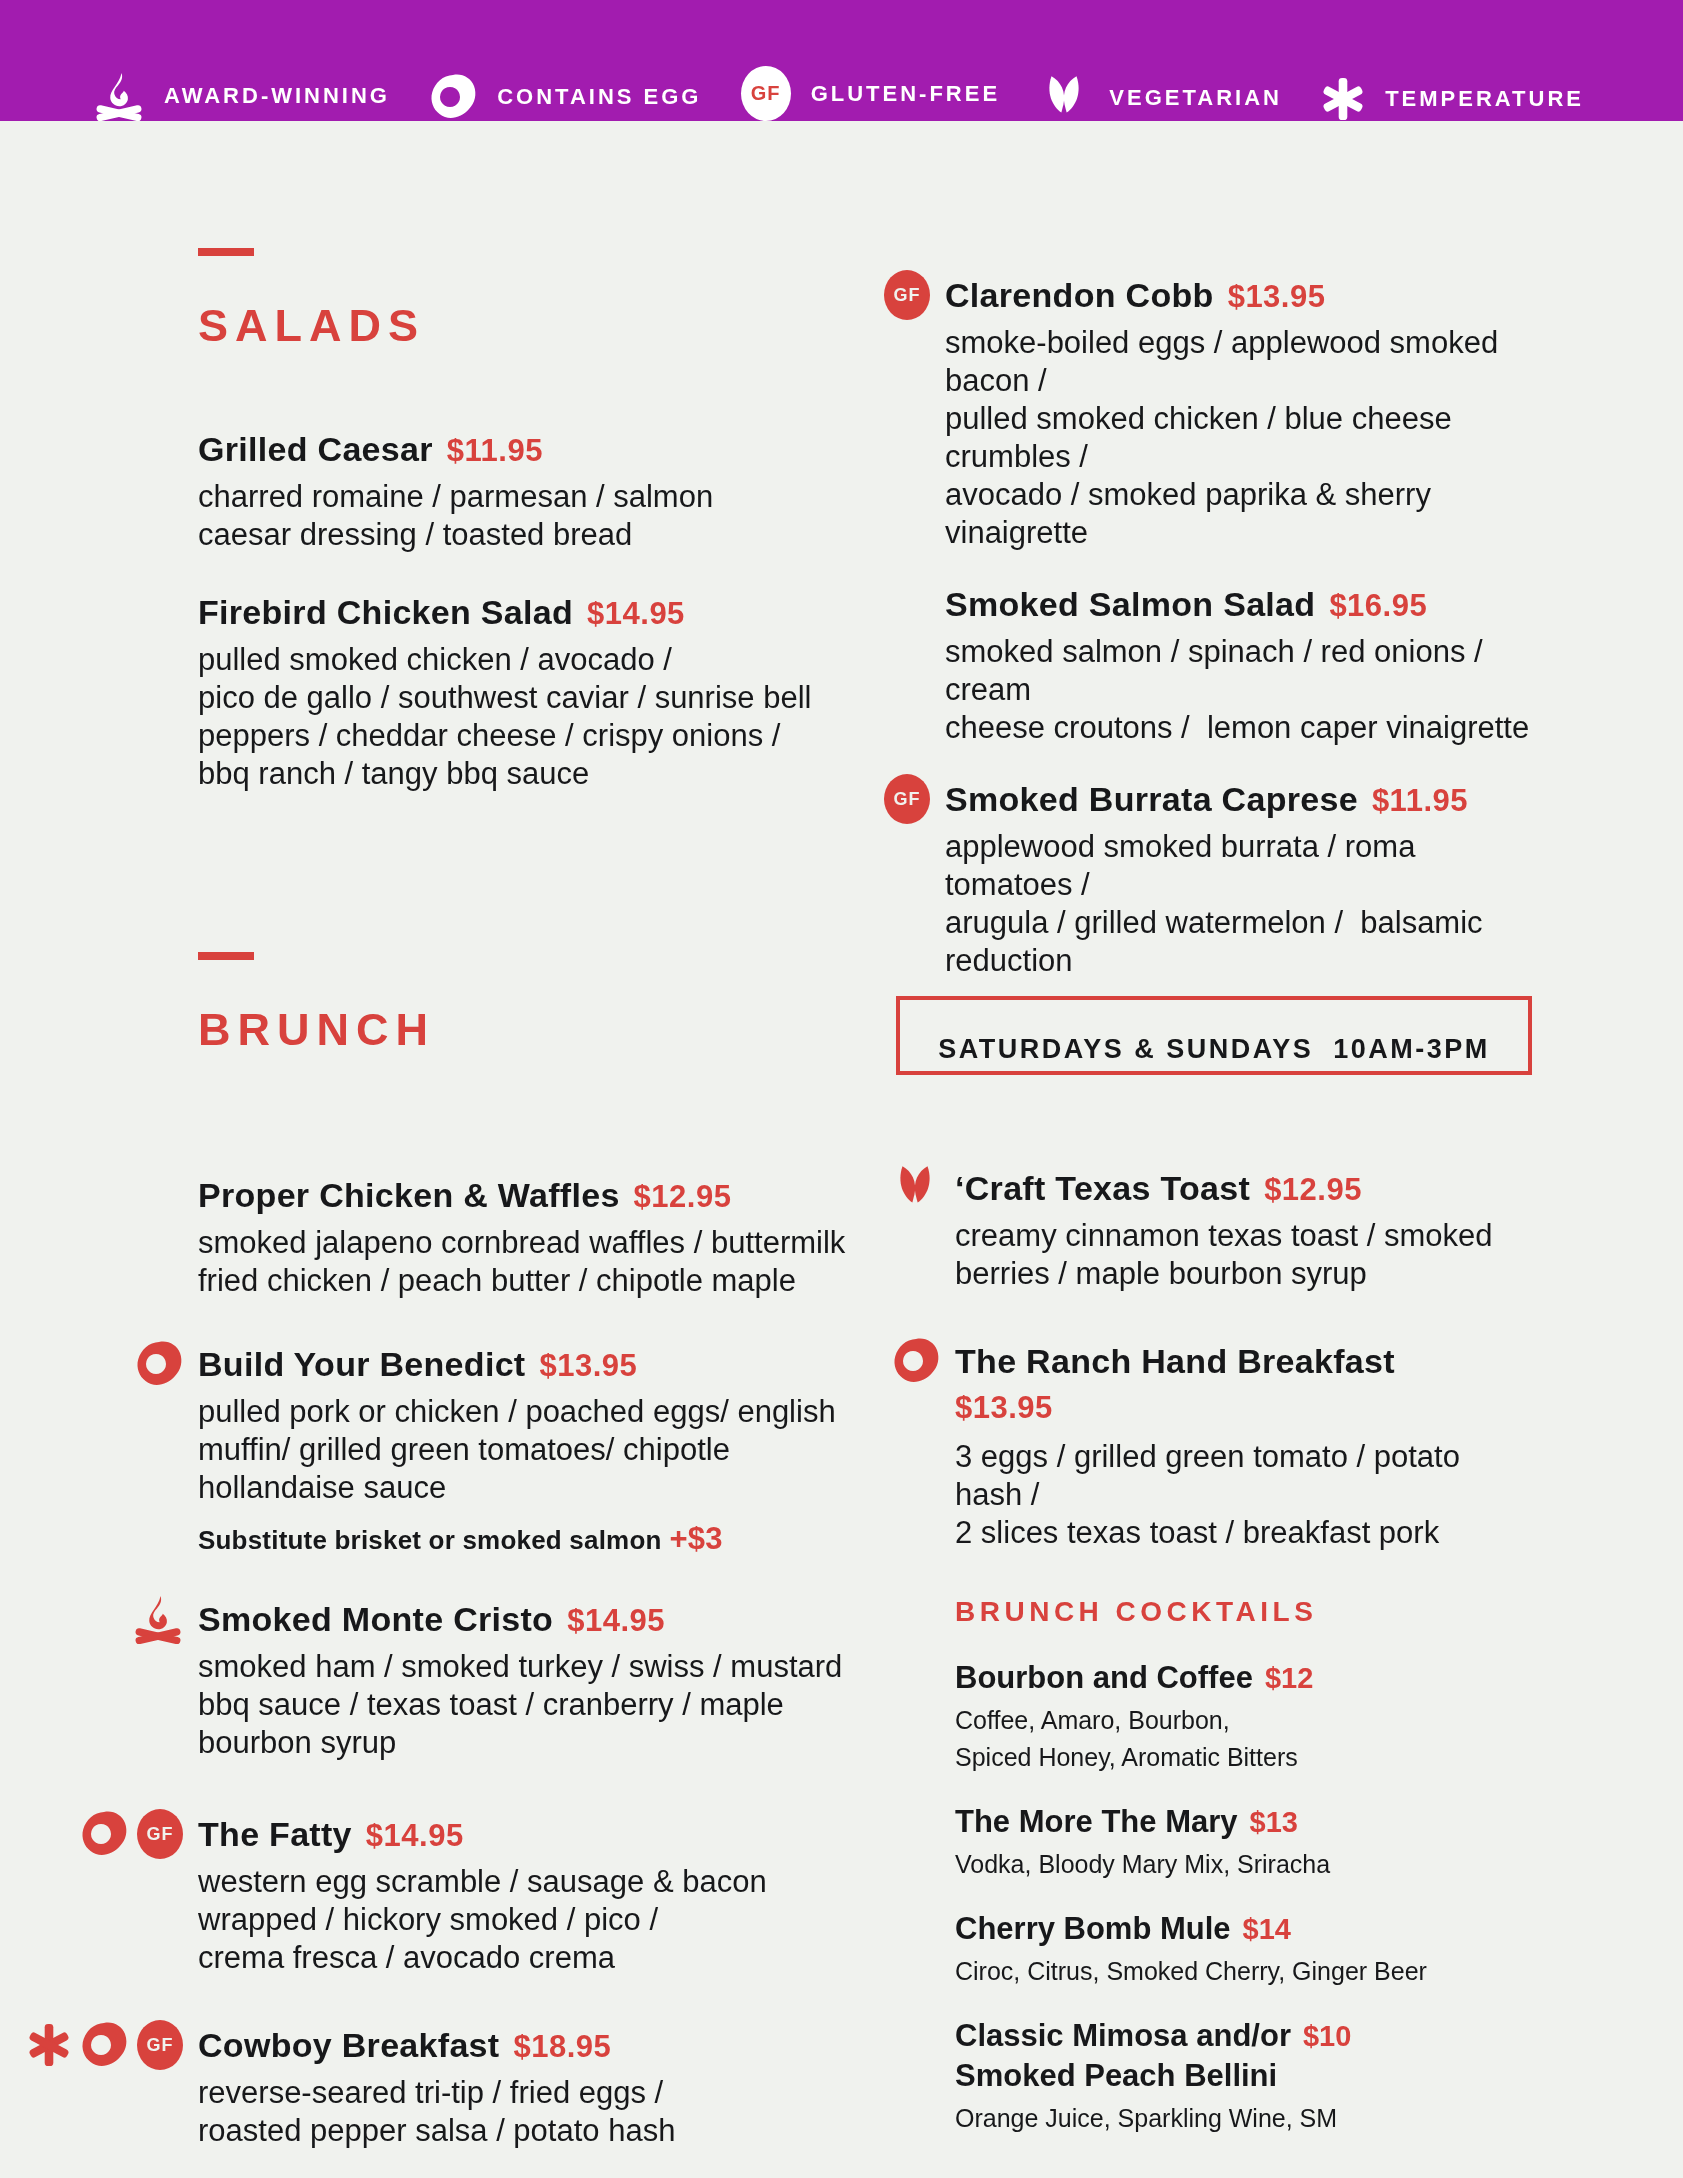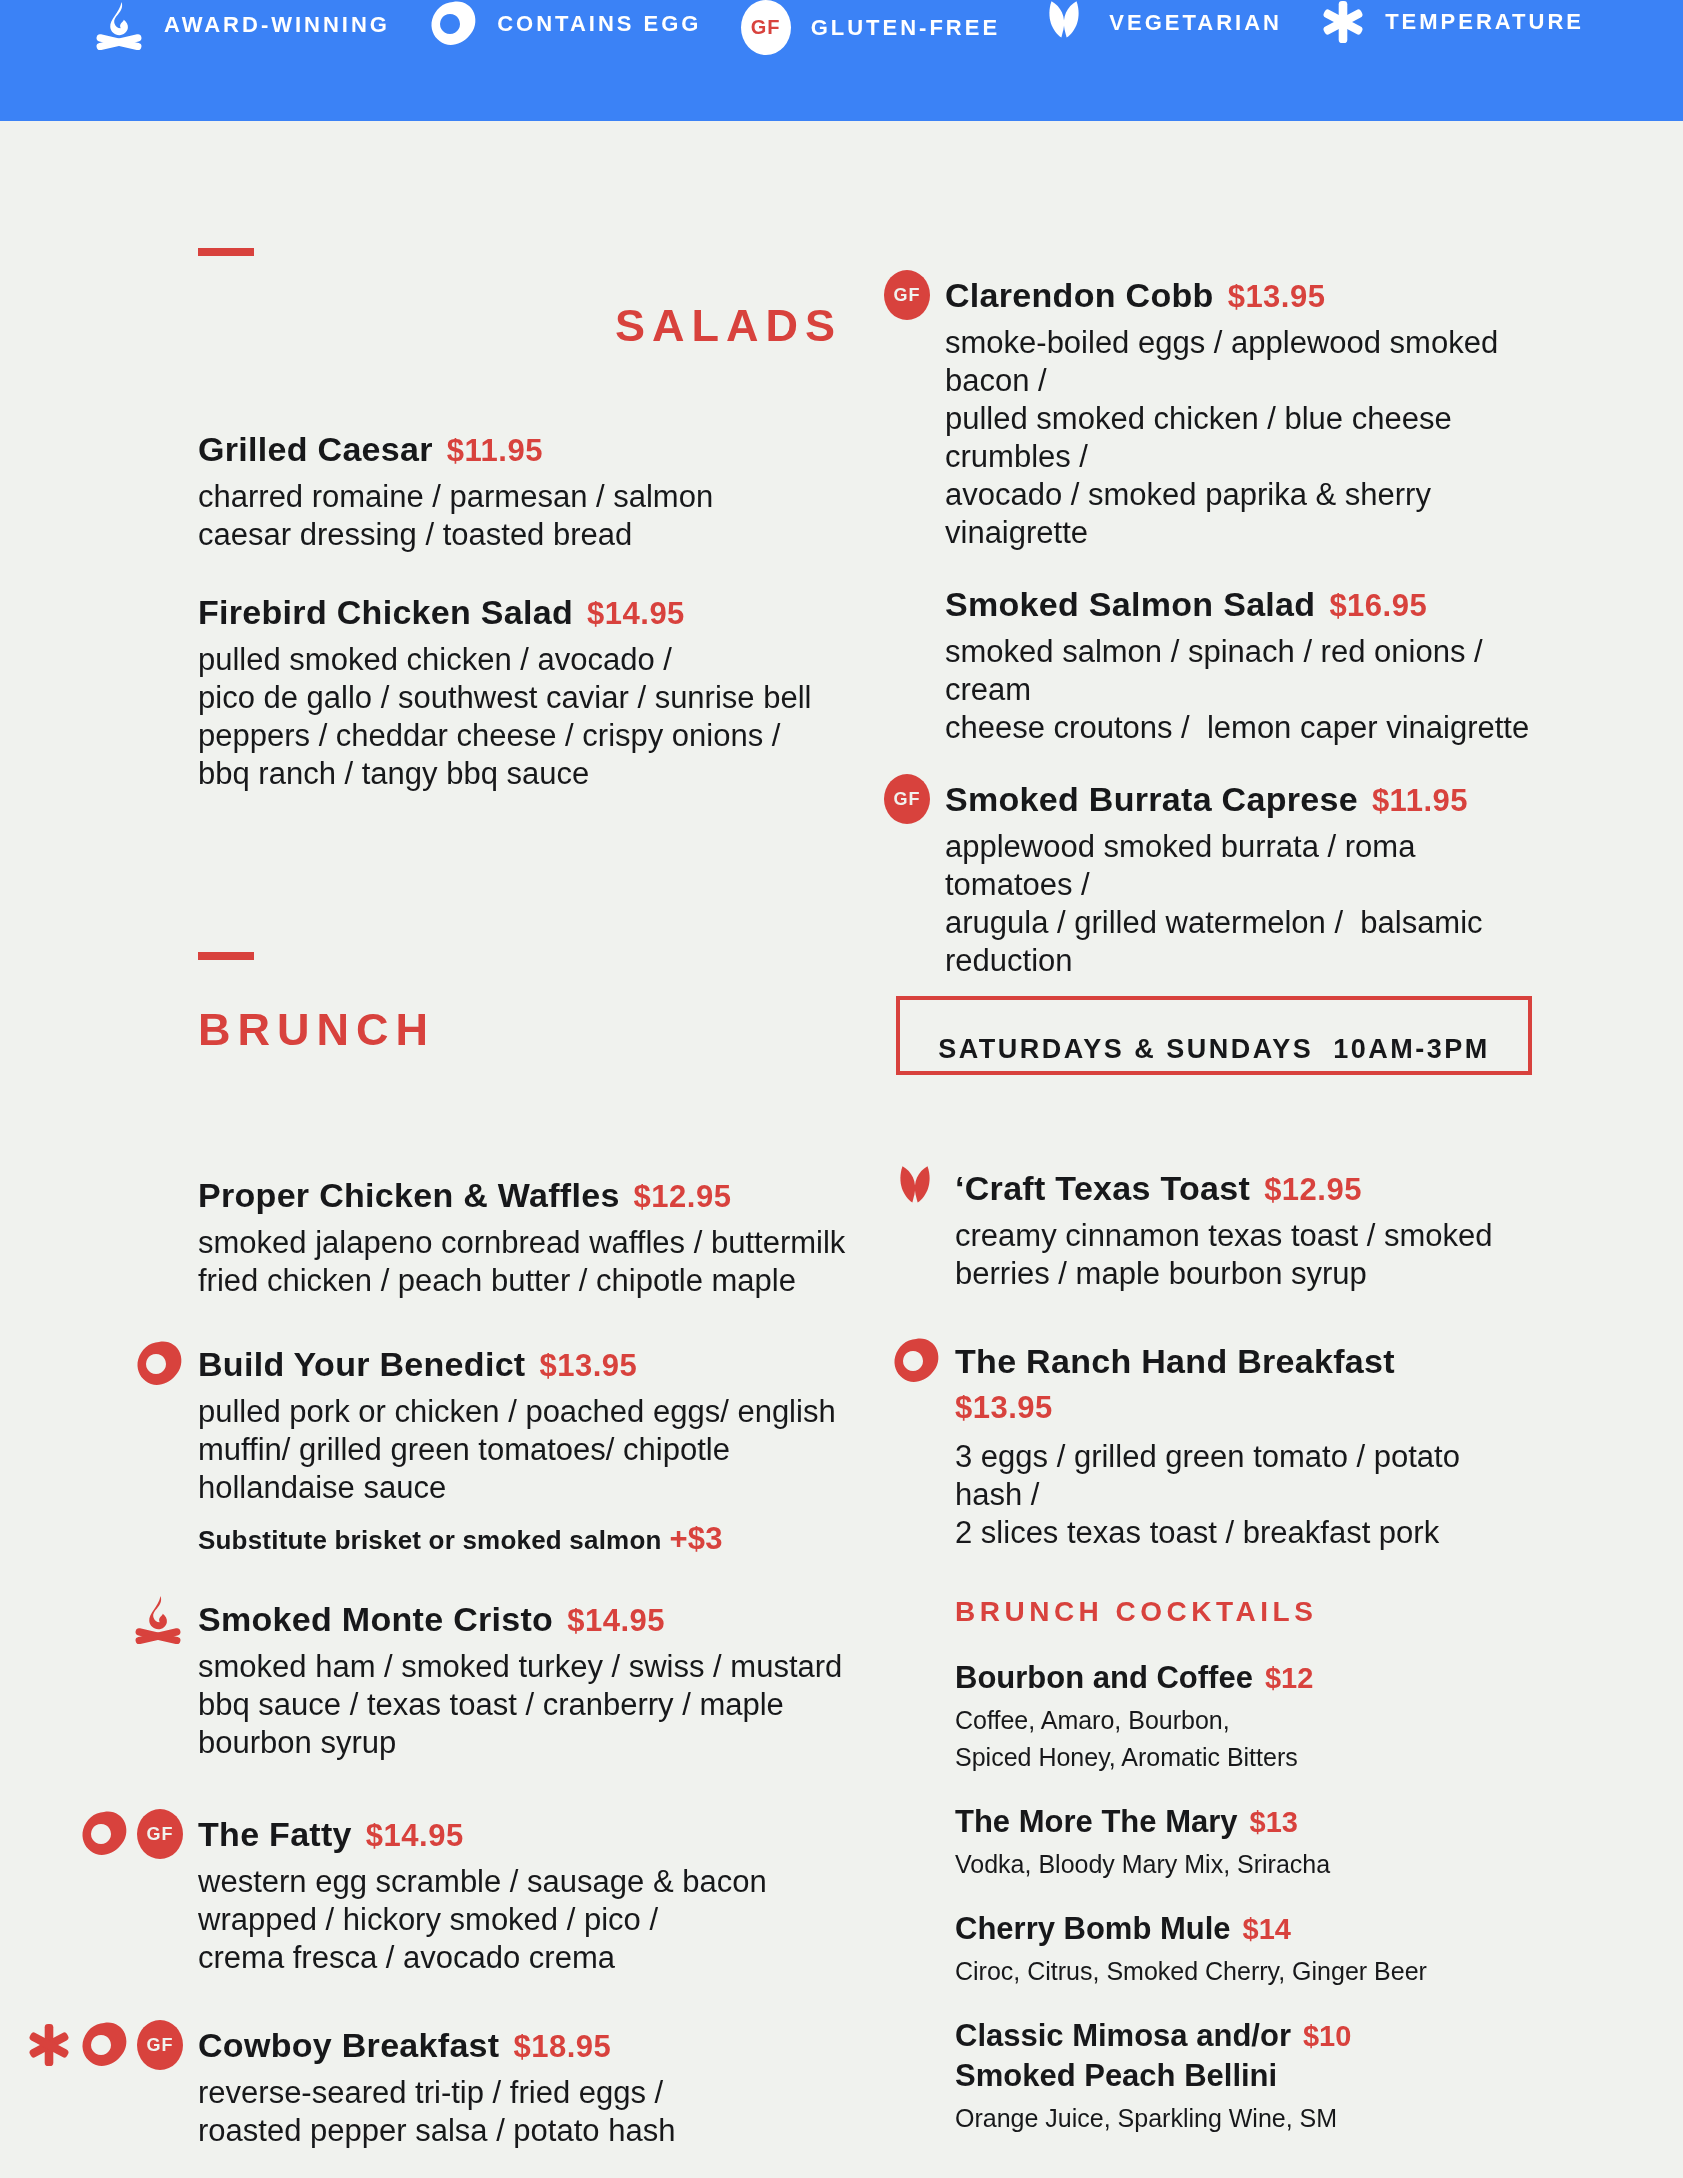--- a/index.html
+++ b/index.html
@@ -14,22 +14,22 @@
     width:1683px;
     height:2178px;
     background:#f0f2ee;
     overflow:hidden;
   }
 
   
   .banner {
     position:absolute; top:0; left:0;
     width:1683px; height:121px;
-    background:#3b82f6;
-    display:flex; align-items:flex-start; justify-content:space-between;
+    background:#a21caf;
+    display:flex; align-items:flex-end; justify-content:space-between;
     padding:0 99px 0 94px;
     box-sizing:border-box;
   }
   .legend-item { display:flex; align-items:center; gap:20px; color:#ffffff; }
   .legend-label { font-size:22px; font-weight:bold; letter-spacing:3px; white-space:nowrap; }
   .banner .ic { color:#ffffff; }
 
   
   .ic { display:block; fill:currentColor; }
   .ic-campfire { width:50px; height:50px; }
@@ -46,21 +46,21 @@
 
   
   .col { position:absolute; }
   #salads-left  { left:198px; top:248px;  width:644px; }
   #salads-right { left:945px; top:273px;  width:594px; }
   #brunch-left  { left:198px; top:952px;  width:648px; }
   #brunch-right { left:955px; top:1166px; width:579px; }
 
   .section-dash  { width:56px; height:8px; background:#d8423d; margin-bottom:44px; }
   .section-title { color:#d8423d; font-size:45px; font-weight:600; letter-spacing:7px; }
-  #salads-left .section-title { margin-bottom:75px;text-align:right; }
+  #salads-left .section-title { margin-bottom:75px; }
   #brunch-left .section-title { margin-bottom:117px; }
 
   
   #schedule-box {
     position:absolute; left:896px; top:996px;
     width:636px; height:79px;
     border:4px solid #d8423d; box-sizing:border-box;
     display:flex; align-items:center; justify-content:center;
   }
   .schedule-text { font-size:27px; font-weight:bold; letter-spacing:2.5px; white-space:pre;margin-top:28px; }

